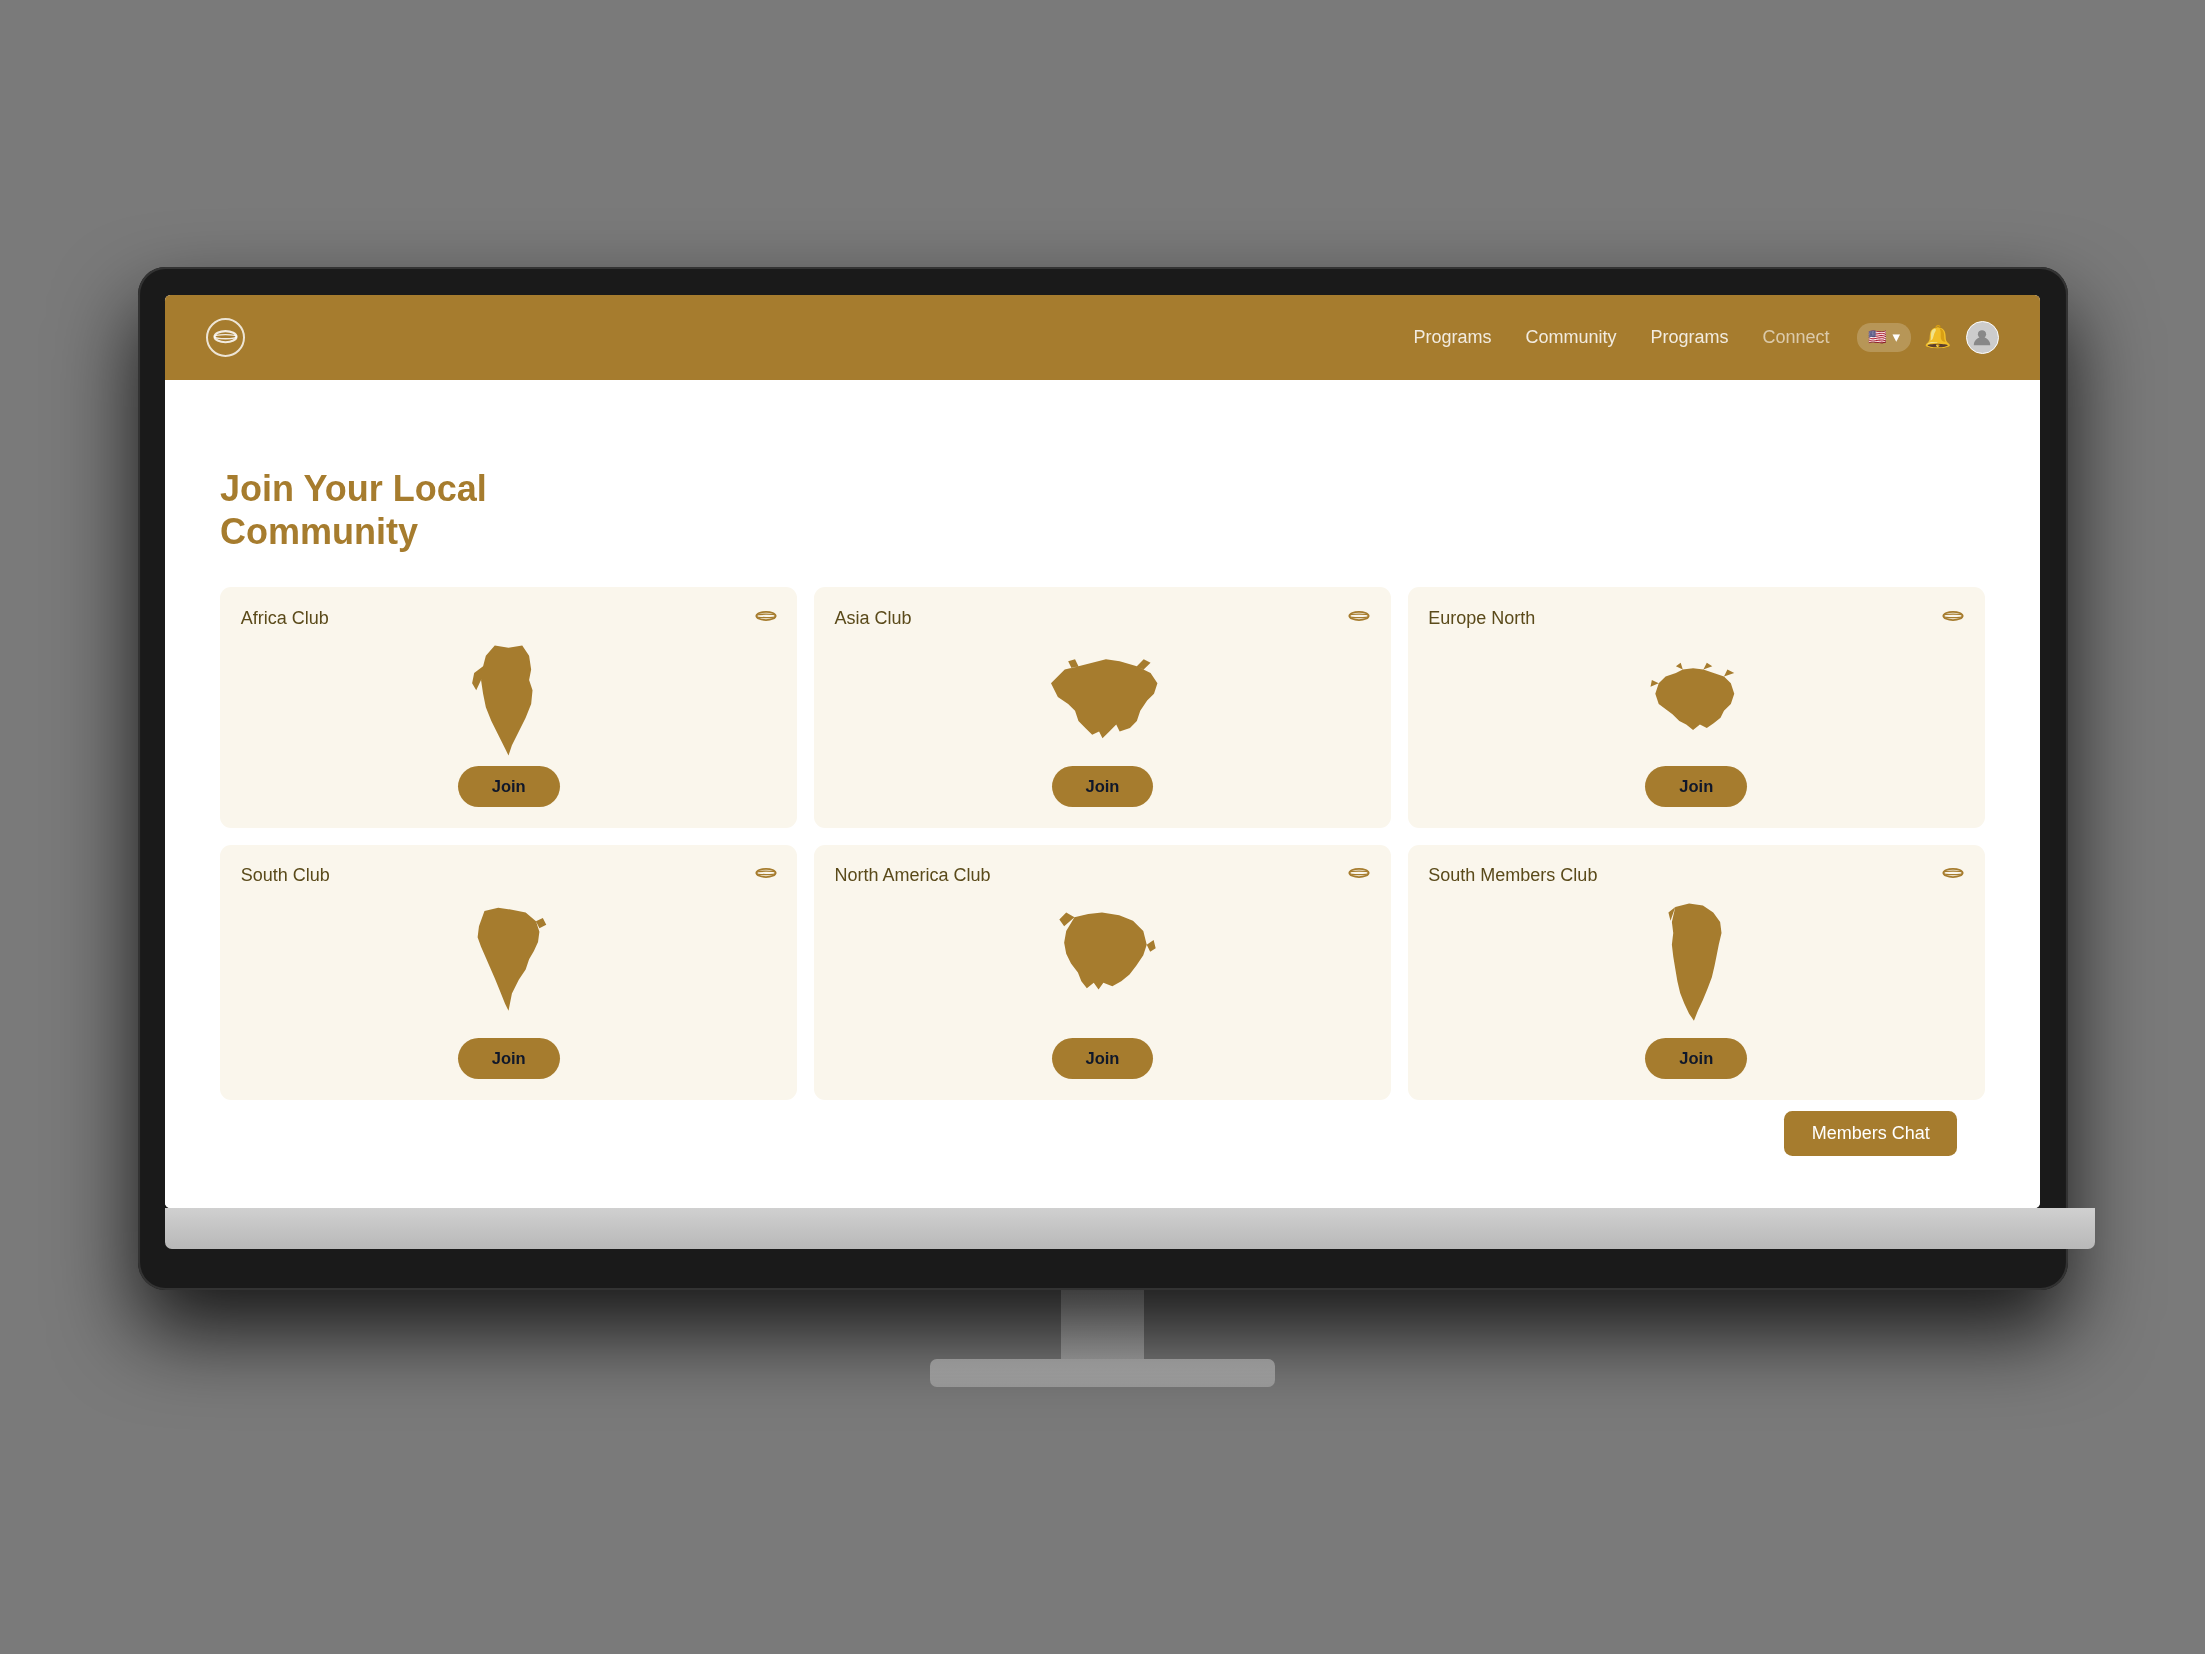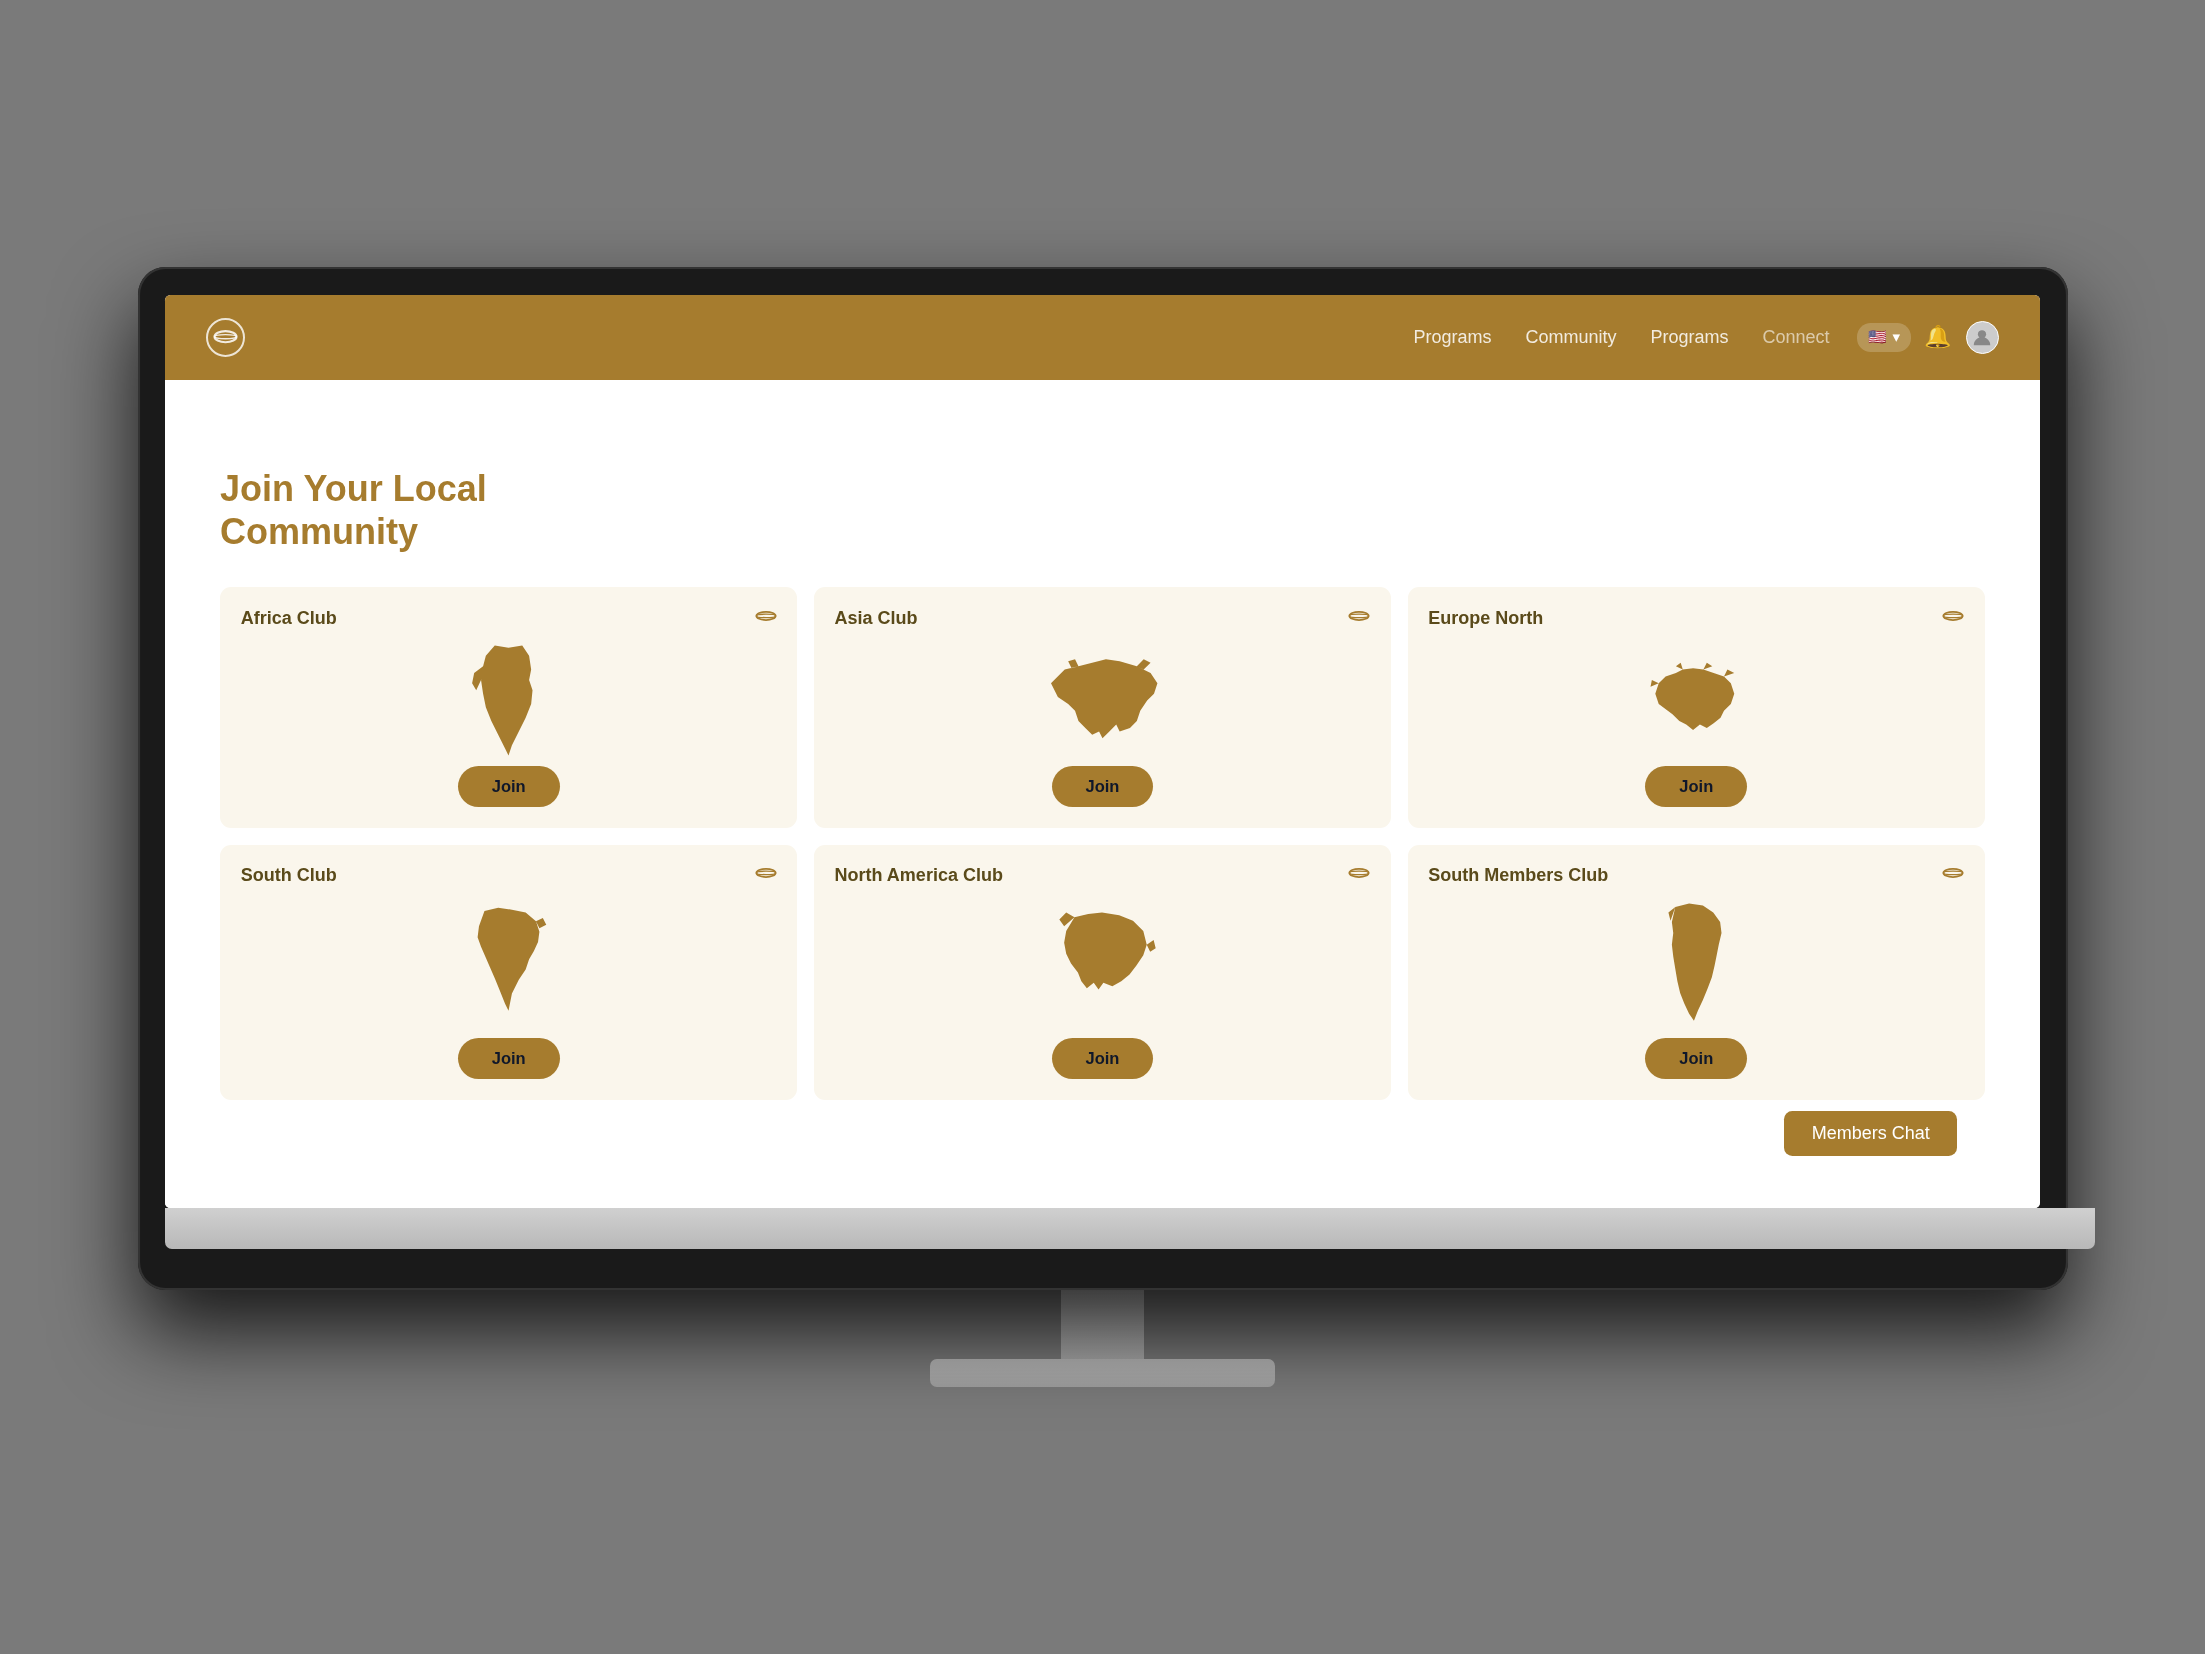--- a/index.html
+++ b/index.html
@@ -203,21 +203,21 @@
     .club-card-header {
       display: flex;
       justify-content: space-between;
       align-items: flex-start;
       width: 100%;
       margin-bottom: 6.9px;
     }
 
     .club-name {
       font-size: 18px;
-      font-weight: 700;
+      font-weight: 400;
       color: #5a4a1a;
     }
 
     .club-icon {
       color: #a67c2e;
       font-size: 16.5px;
     }
 
     .map-area {
       flex: 1;

